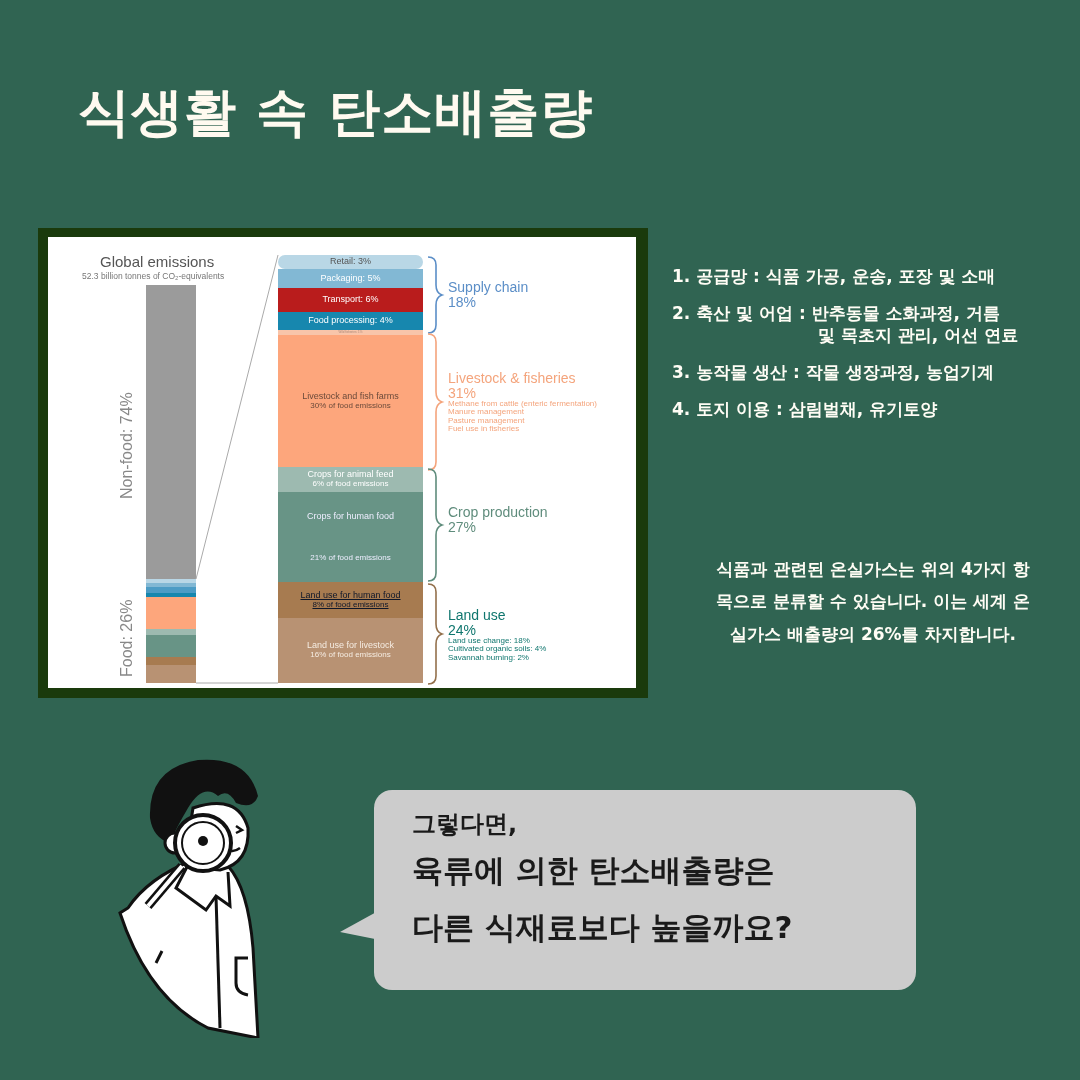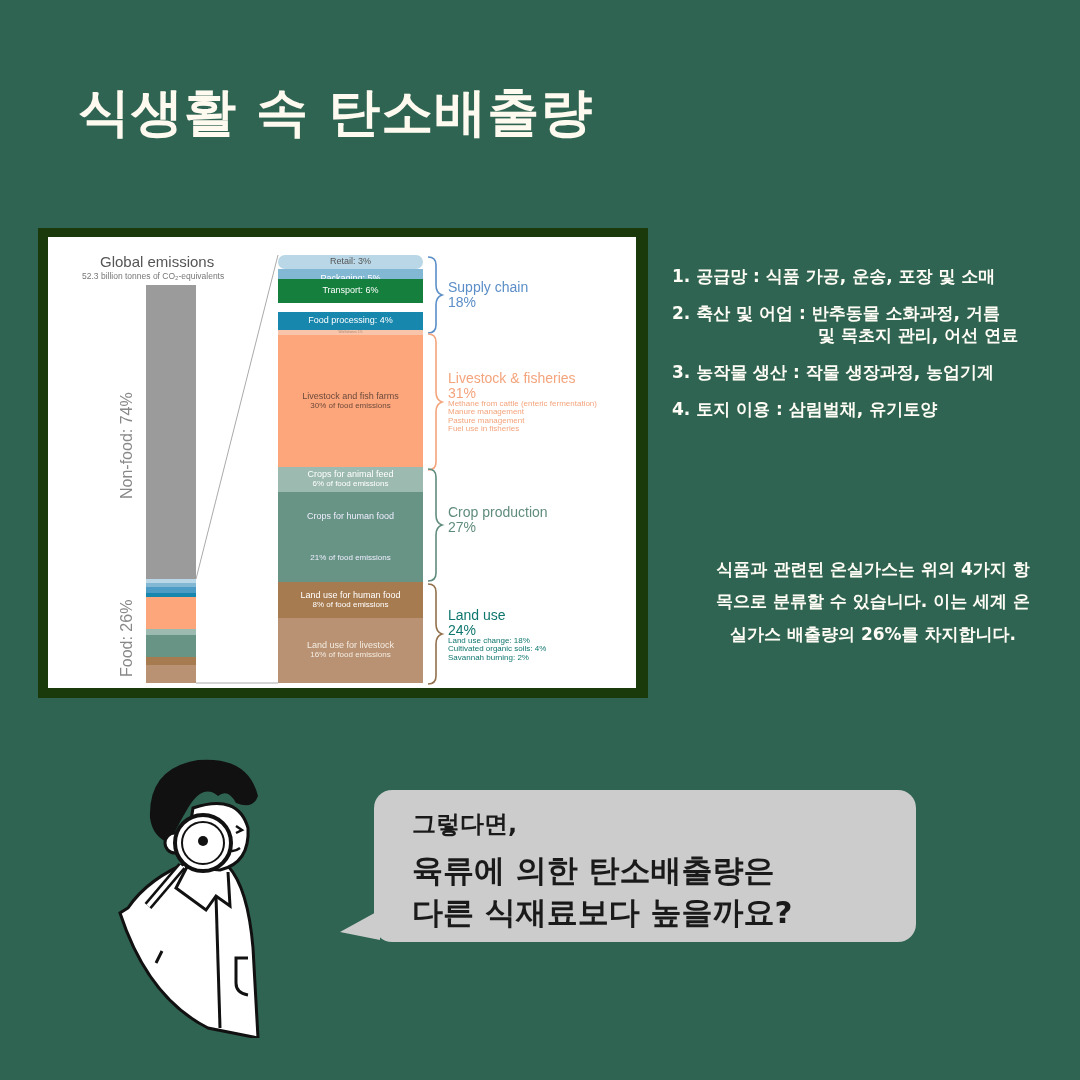--- a/index.html
+++ b/index.html
@@ -49,33 +49,33 @@
   .cat .sub { font-size: 8px; line-height: 1.05; }
   .side-list { position: absolute; left: 672px; top: 266px; width: 400px; }
   .side-item { font-size: 17px; font-weight: bold; color: #fffdf5; margin-bottom: 16px; line-height: 1.25; }
   .side-item .cont { display: block; padding-left: 146px; }
   .summary {
     position: absolute; left: 664px; top: 553px; width: 418px;
     font-size: 17px; font-weight: bold; line-height: 1.9; text-align: center;
     color: #fffdf5;
   }
   .bubble {
-    position: absolute; left: 374px; top: 790px; width: 542px; height: 152px;
+    position: absolute; left: 374px; top: 790px; width: 542px; height: 200px;
     background: #cccccc; border-radius: 18px;
     padding: 18px 30px 0 38px;
     color: #1a1a1a;
   }
   .bubble-tail {
     position: absolute; left: 340px; top: 910px; width: 0; height: 0;
     border-top: 22px solid transparent;
     border-right: 40px solid #cccccc;
     border-bottom: 8px solid transparent;
   }
   .bubble .l1 { font-size: 24px; font-weight: bold; margin-bottom: 10px; }
-  .bubble .l2 { font-size: 31px; font-weight: bold; margin-bottom: 0; }
+  .bubble .l2 { font-size: 31px; font-weight: bold; margin-bottom: 15px; }
   .bubble .l3 { font-size: 31px; font-weight: bold; }
   .person { position: absolute; left: 108px; top: 748px; width: 170px; height: 290px; }
 </style>
 </head>
 <body>
 
 <h1 class="title">식생활 속 탄소배출량</h1>
 
 <div class="chart-frame">
   <div class="chart-inner">
@@ -107,42 +107,42 @@
       <path d="M380,347 q8,0 8,8 v32 q0,8 6,10 q-6,2 -6,10 v32 q0,8 -8,8" fill="none" stroke="#93704c" stroke-width="1.6"></path>
     </svg>
 
     <div class="detail">
       <div class="dseg" style="top:0;height:14px;background:#b9d7e6;color:#555;border-radius:7px;">
           <span class="l1">Retail: 3%</span>
         </div>
       <div class="dseg" style="top:14px;height:19px;background:#82b8d4;color:#fff;">
           <span class="l1">Packaging: 5%</span>
         </div>
-      <div class="dseg" style="top:24px;height:24px;background:#15803d;color:#fff;">
+      <div class="dseg" style="top:33px;height:24px;background:#b91c1c;color:#fff;">
           <span class="l1">Transport: 6%</span>
         </div>
       <div class="dseg" style="top:57px;height:18px;background:#1787ae;color:#fff;">
           <span class="l1">Food processing: 4%</span>
         </div>
       <div class="dseg" style="top:75px;height:5px;background:#f8c5aa;">
           <span class="l1 tiny">Wild fisheries: 1%</span>
         </div>
       <div class="dseg" style="top:80px;height:132px;background:#fda67c;color:#6b4a3a;align-items:center;">
         <span class="l1">Livestock and fish farms</span>
         <span class="l2">30% of food emissions</span>
       </div>
       <div class="dseg" style="top:212px;height:25px;background:#9dbab0;color:#fff;">
         <span class="l1">Crops for animal feed</span>
         <span class="l2">6% of food emissions</span>
       </div>
       <div class="dseg" style="top:237px;height:90px;background:#689486;color:#eef;gap:32px;">
         <span class="l1">Crops for human food</span>
         <span class="l2">21% of food emissions</span>
       </div>
-      <div class="dseg" style="top:327px;height:36px;background:#a77b50;color:#ffffff;">
+      <div class="dseg" style="top:327px;height:36px;background:#a77b50;color:#0f172a;text-decoration:underline;">
         <span class="l1">Land use for human food</span>
         <span class="l2">8% of food emissions</span>
       </div>
       <div class="dseg" style="top:363px;height:65px;background:#b89273;color:#f5ece2;">
         <span class="l1">Land use for livestock</span>
         <span class="l2">16% of food emissions</span>
       </div>
     </div>
 
     <div class="cat" style="top:42px;color:#5b8ec7;">

